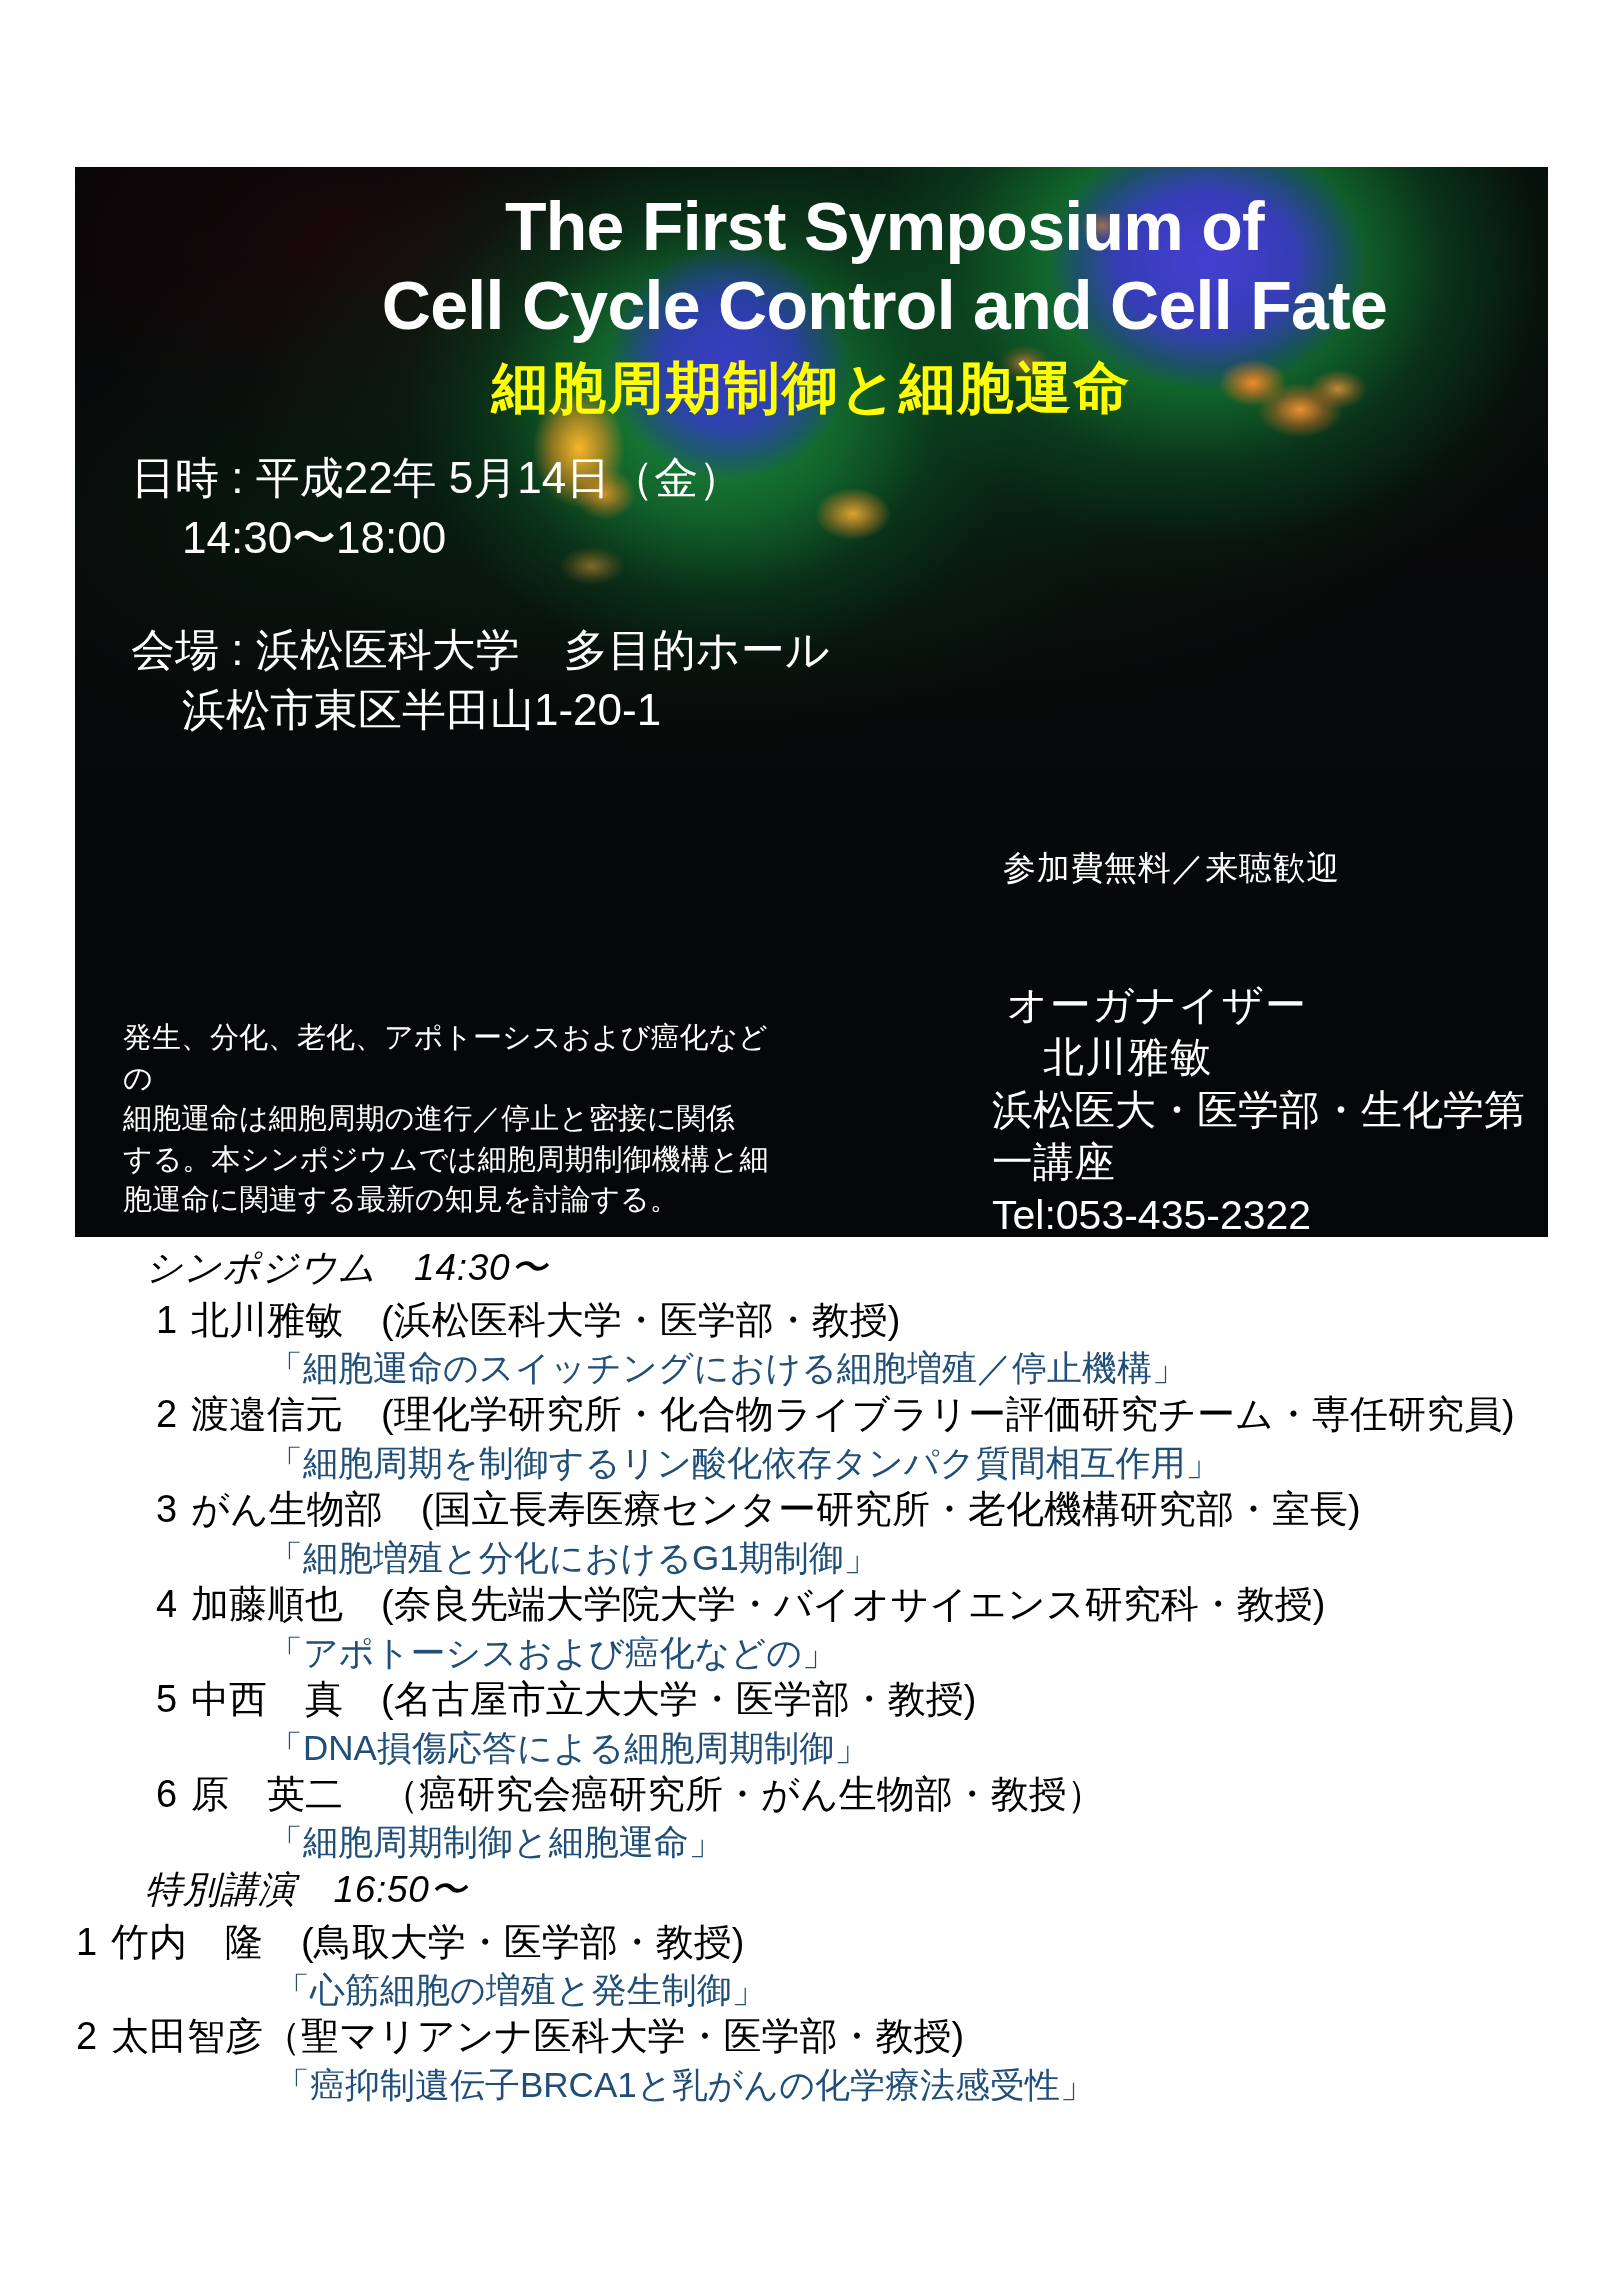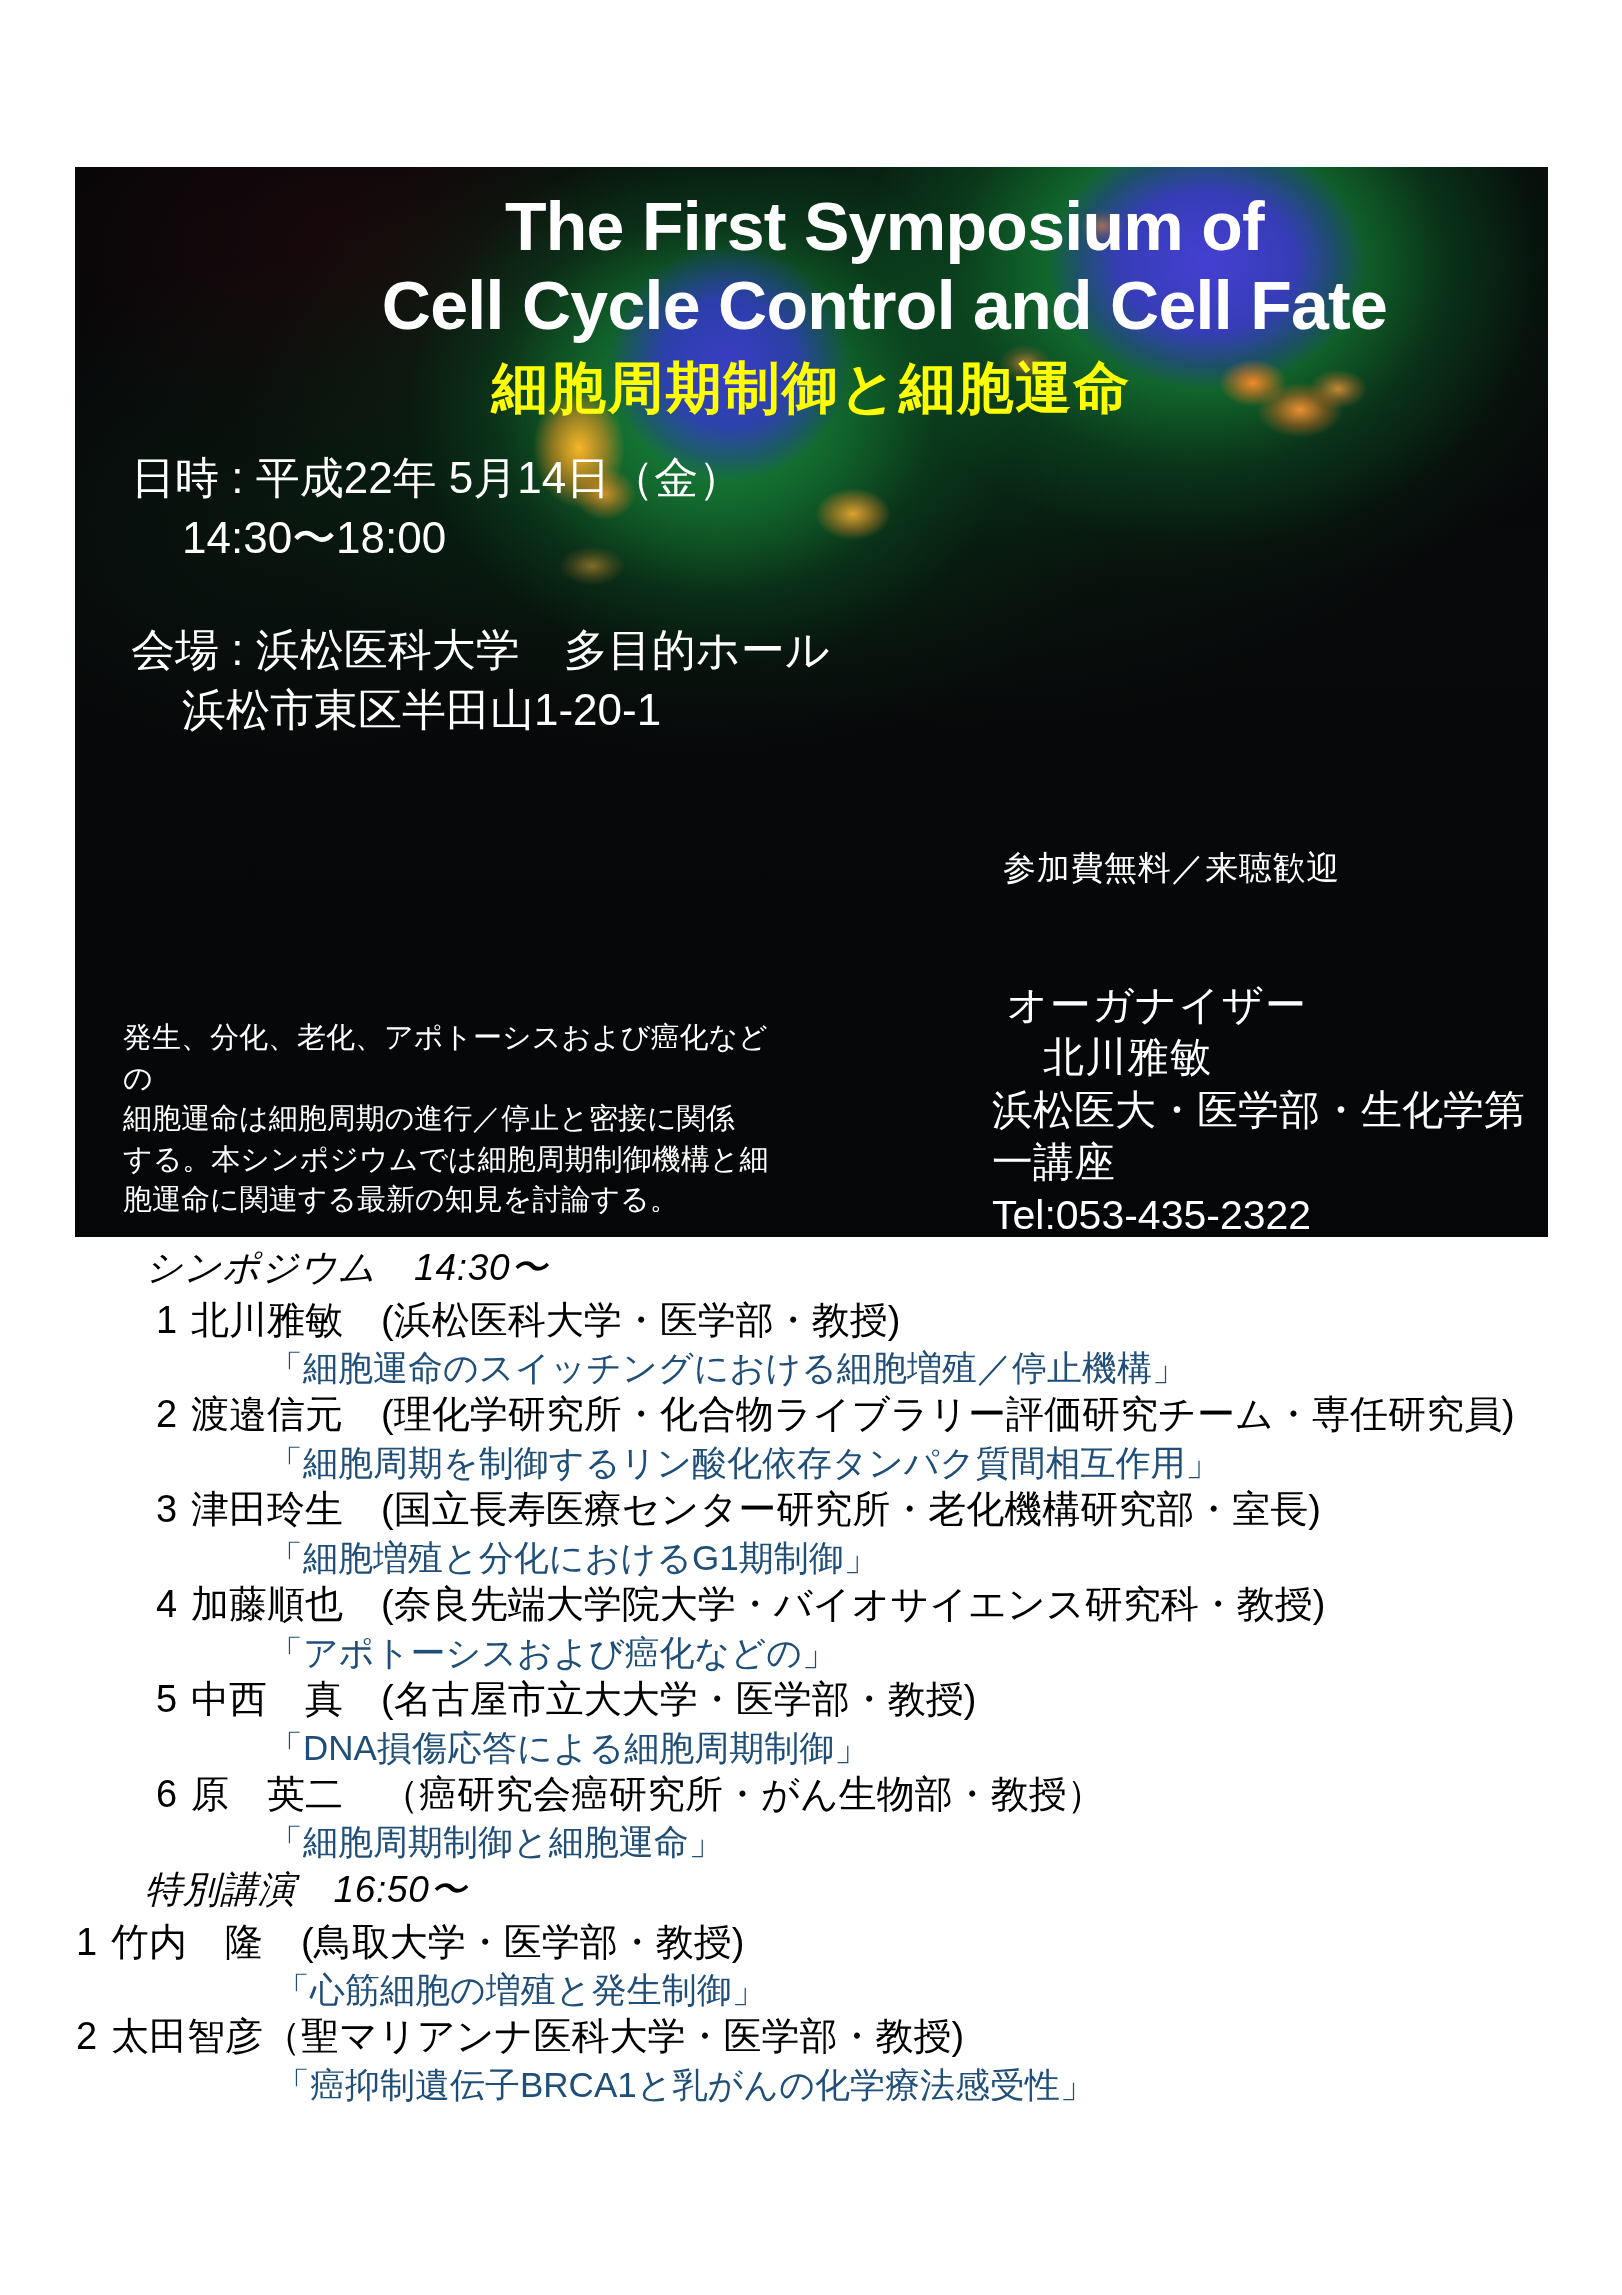--- a/index.html
+++ b/index.html
@@ -241,21 +241,21 @@
       <div class="entry-person"><span class="num">1</span><span>北川雅敏　(浜松医科大学・医学部・教授)</span></div>
       <div class="entry-title">「細胞運命のスイッチングにおける細胞増殖／停止機構」</div>
     </div>
 
     <div class="entry">
       <div class="entry-person"><span class="num">2</span><span>渡邉信元　(理化学研究所・化合物ライブラリー評価研究チーム・専任研究員)</span></div>
       <div class="entry-title">「細胞周期を制御するリン酸化依存タンパク質間相互作用」</div>
     </div>
 
     <div class="entry">
-      <div class="entry-person"><span class="num">3</span><span>津田玲生　(国立長寿医療センター研究所・老化機構研究部・室長)</span></div>
+      <div class="entry-person"><span class="num">3</span><span>がん生物部　(国立長寿医療センター研究所・老化機構研究部・室長)</span></div>
       <div class="entry-title">「細胞増殖と分化におけるG1期制御」</div>
     </div>
 
     <div class="entry">
       <div class="entry-person"><span class="num">4</span><span>加藤順也　(奈良先端大学院大学・バイオサイエンス研究科・教授)</span></div>
       <div class="entry-title">「アポトーシスおよび癌化などの」</div>
     </div>
 
     <div class="entry">
       <div class="entry-person"><span class="num">5</span><span>中西　真　(名古屋市立大大学・医学部・教授)</span></div>

